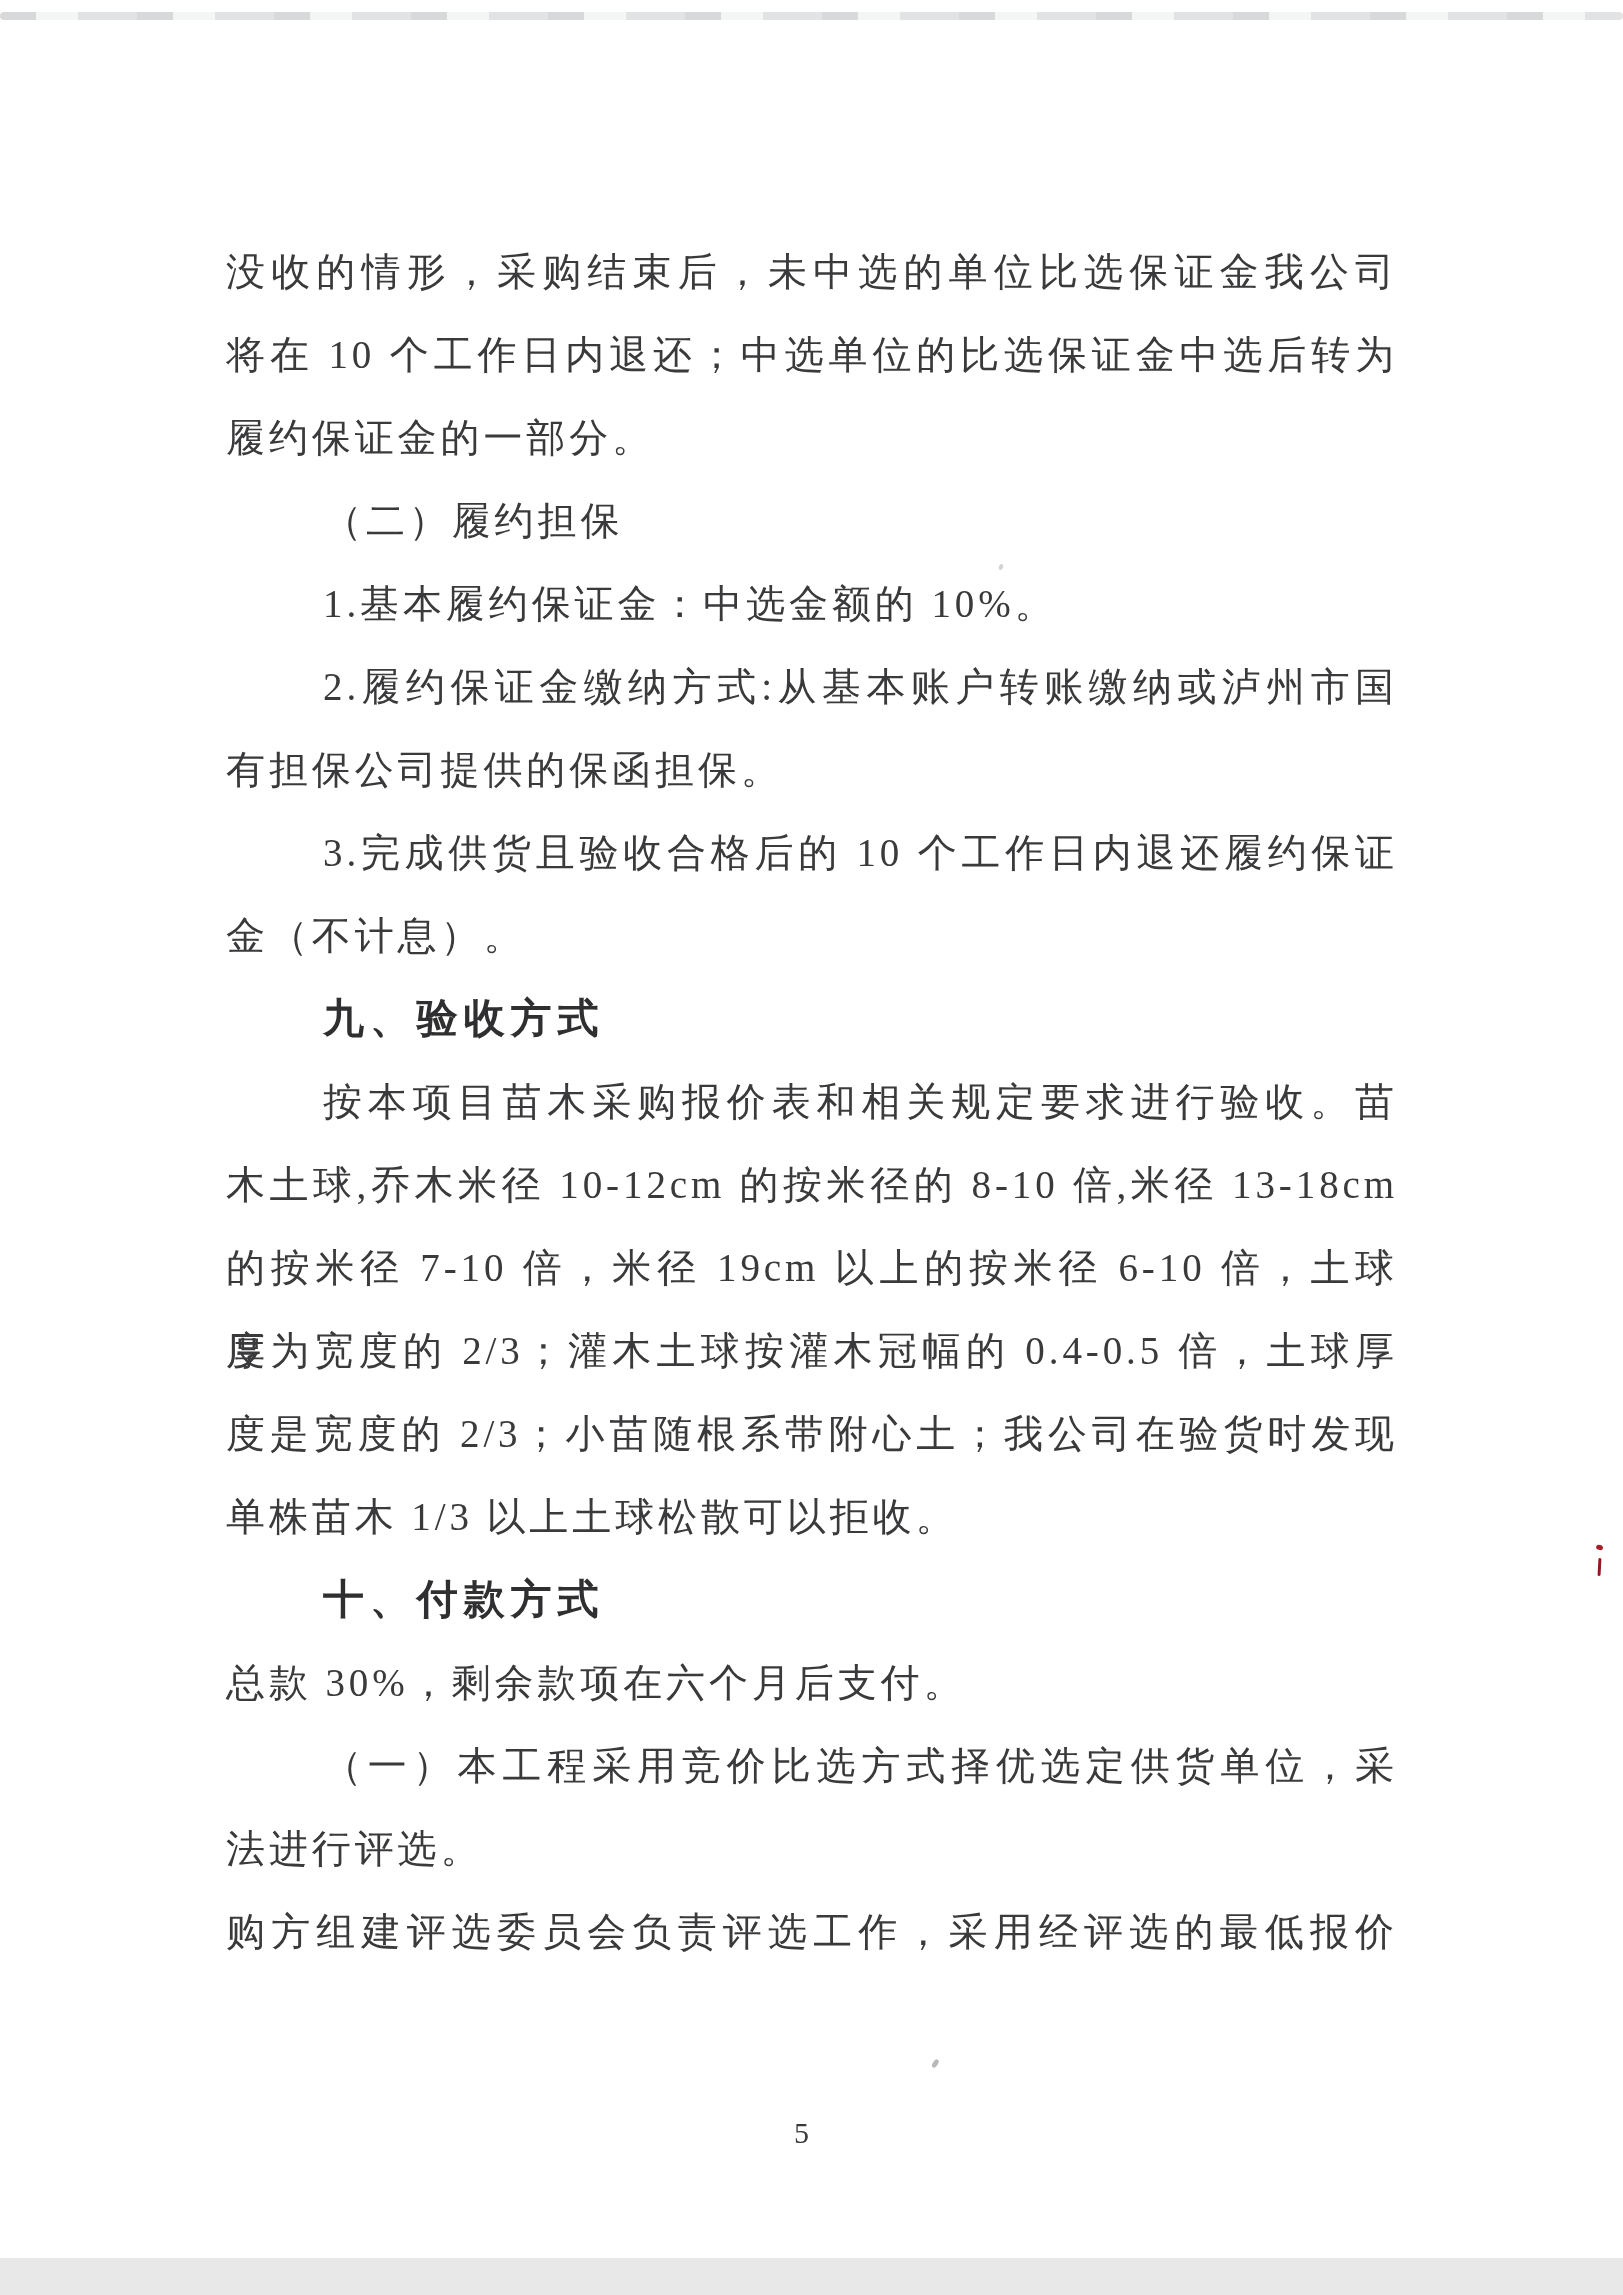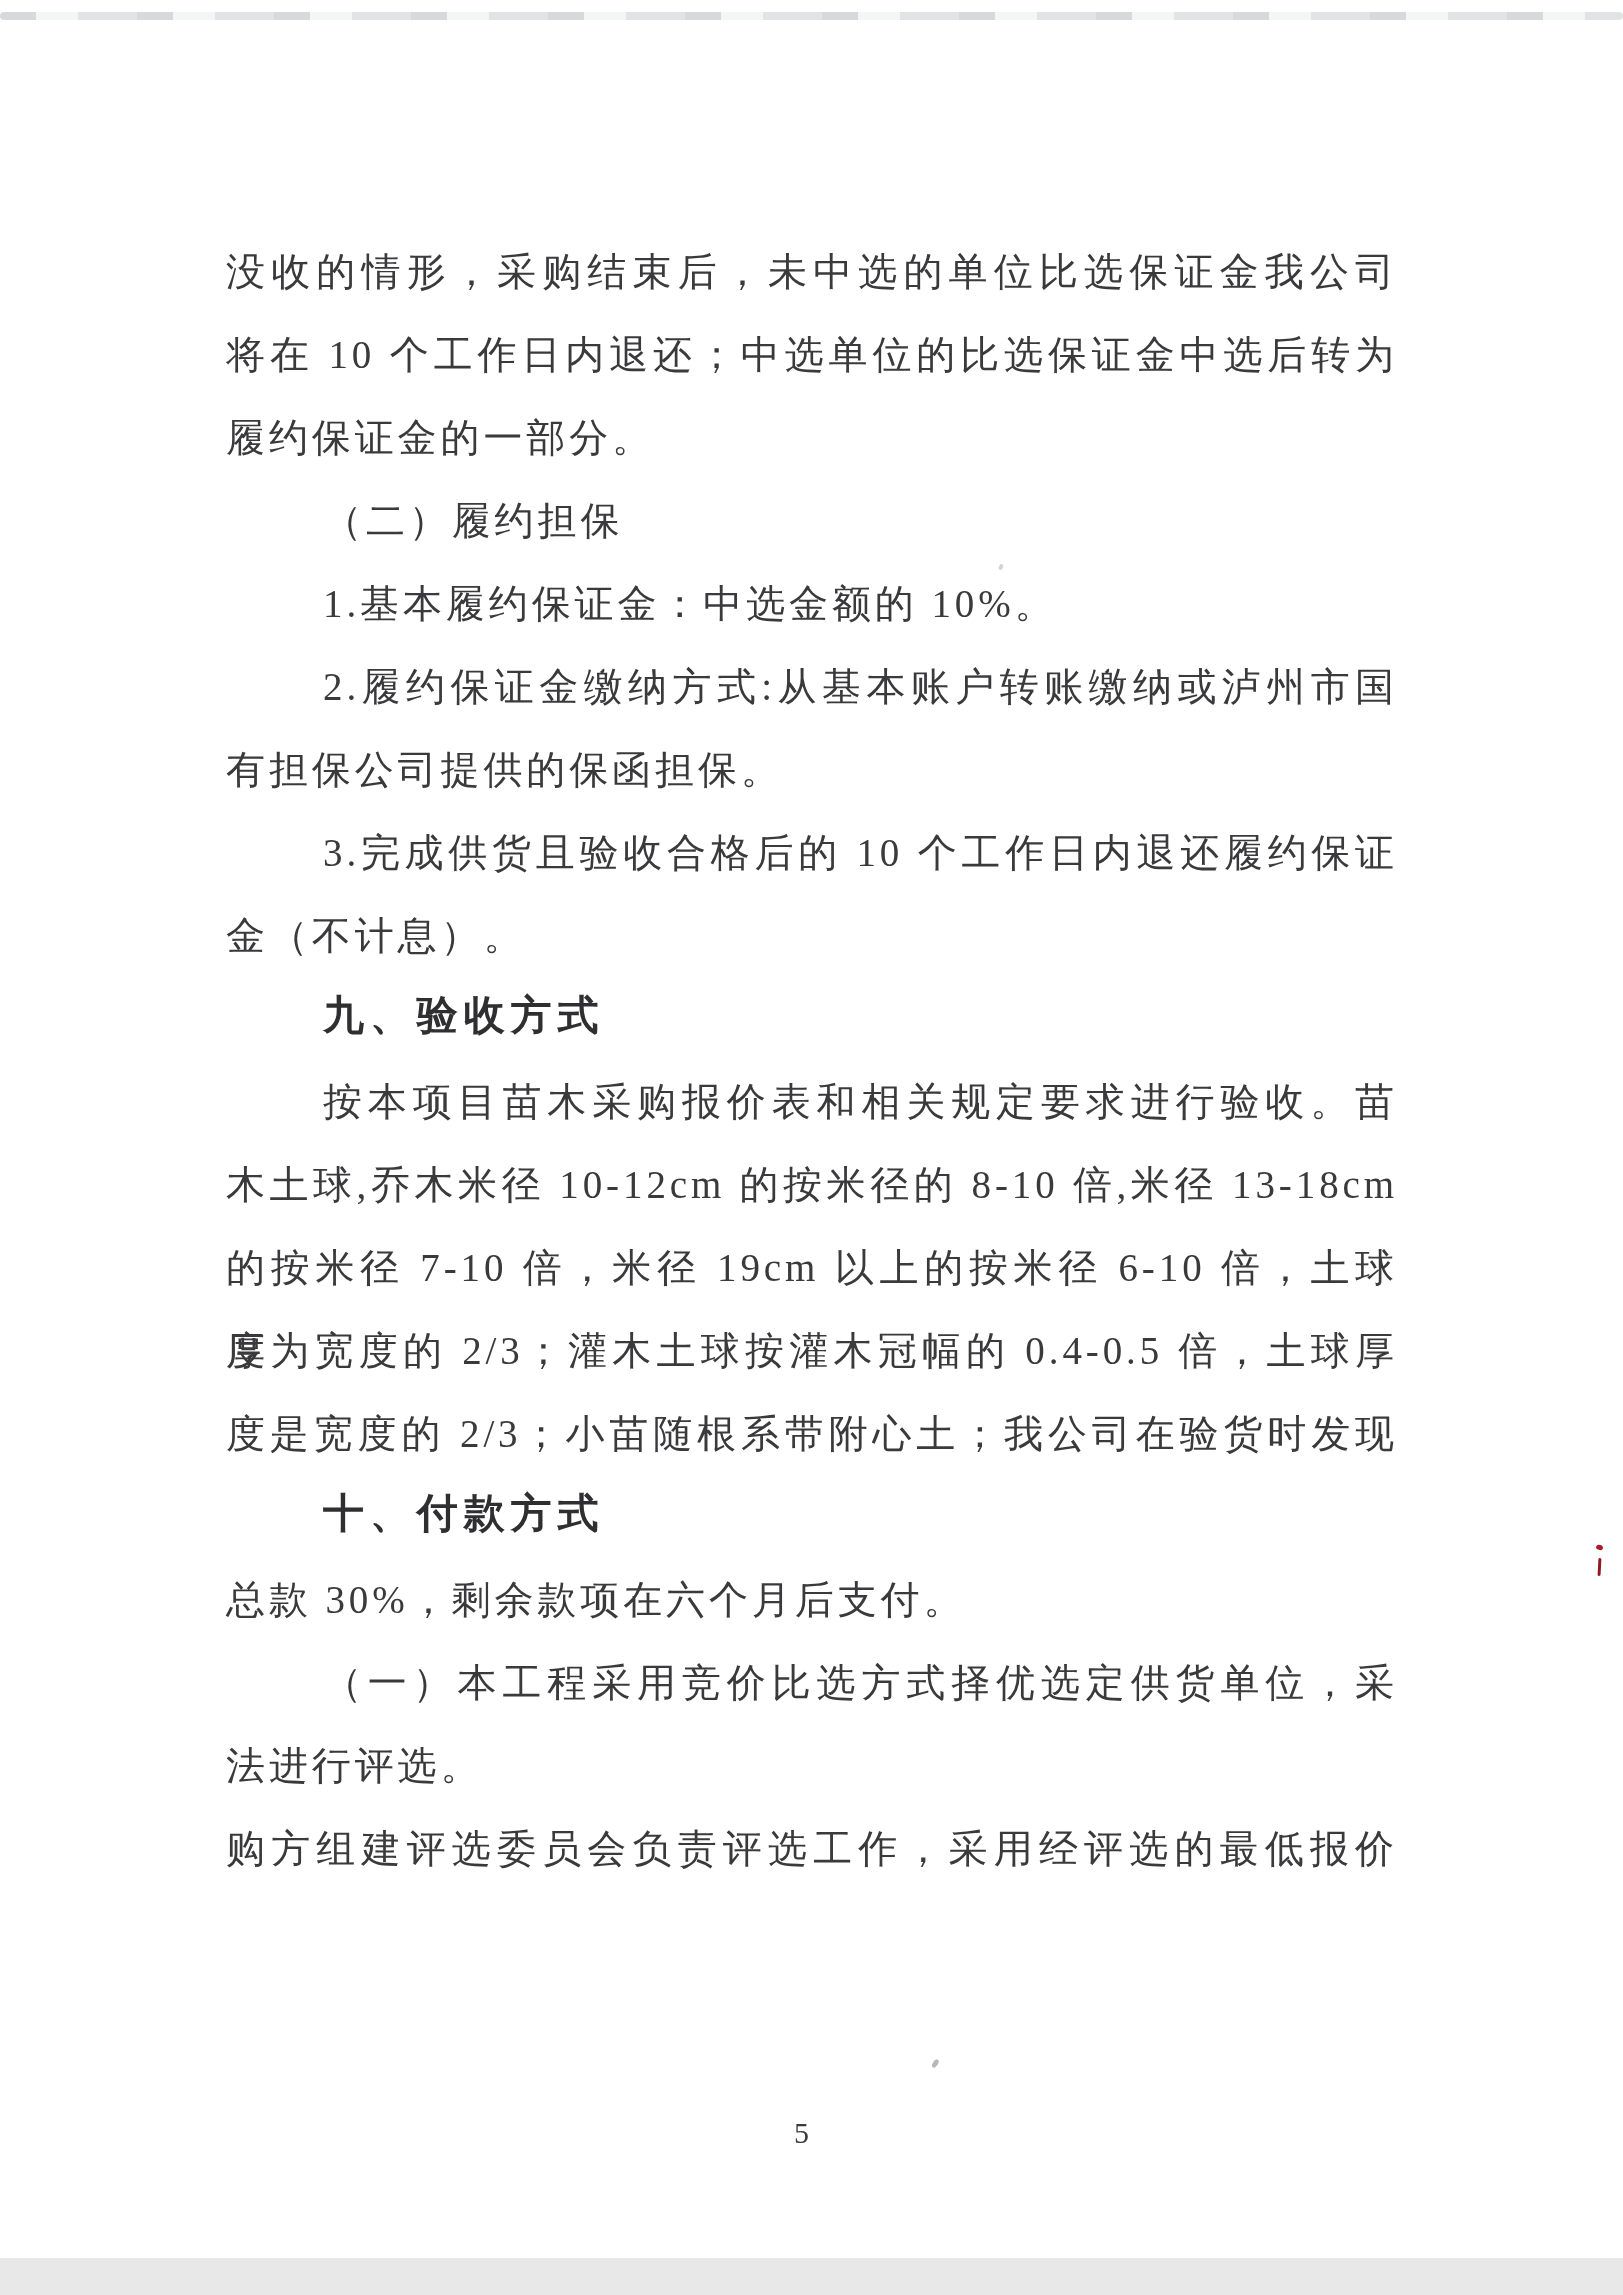--- a/index.html
+++ b/index.html
@@ -47,21 +47,21 @@
     overflow: visible;
   }
   .line.fill {
     text-align: justify;
     text-align-last: justify;
   }
   .line.indent {
     padding-left: 97px;
   }
   .line.heading {
-    font-family: Liberation Mono, monospace;
+    font-family: Liberation Serif, serif;
     font-weight: 700;
     font-size: 41px;
     letter-spacing: 5.9px;
     color: #2f2f31;
   }
   .page-number {
     position: absolute;
     top: 2116px;
     left: 782px;
     width: 39px;
@@ -130,20 +130,21 @@
       <div class="line body indent fill">2.履约保证金缴纳方式:从基本账户转账缴纳或泸州市国</div>
       <div class="line body">有担保公司提供的保函担保。</div>
       <div class="line body indent fill">3.完成供货且验收合格后的 10 个工作日内退还履约保证</div>
       <div class="line body">金（不计息）。</div>
       <div class="line heading indent">九、验收方式</div>
       <div class="line body indent fill">按本项目苗木采购报价表和相关规定要求进行验收。苗</div>
       <div class="line body fill">木土球,乔木米径 10-12cm 的按米径的 8-10 倍,米径 13-18cm</div>
       <div class="line body fill">的按米径 7-10 倍，米径 19cm 以上的按米径 6-10 倍，土球厚</div>
       <div class="line body fill">度为宽度的 2/3；灌木土球按灌木冠幅的 0.4-0.5 倍，土球厚</div>
       <div class="line body fill">度是宽度的 2/3；小苗随根系带附心土；我公司在验货时发现</div>
+      <div class="line body">单株苗木 1/3 以上土球松散可以拒收。</div>
       <div class="line heading indent">十、付款方式</div>
       <div class="line body">总款 30%，剩余款项在六个月后支付。</div>
       <div class="line body indent fill">（一）本工程采用竞价比选方式择优选定供货单位，采</div>
       <div class="line body">法进行评选。</div>
       <div class="line body fill">购方组建评选委员会负责评选工作，采用经评选的最低报价</div>
     </div>
 
   <div class="page-number">5</div>
 
   <div class="red-dot"></div>

